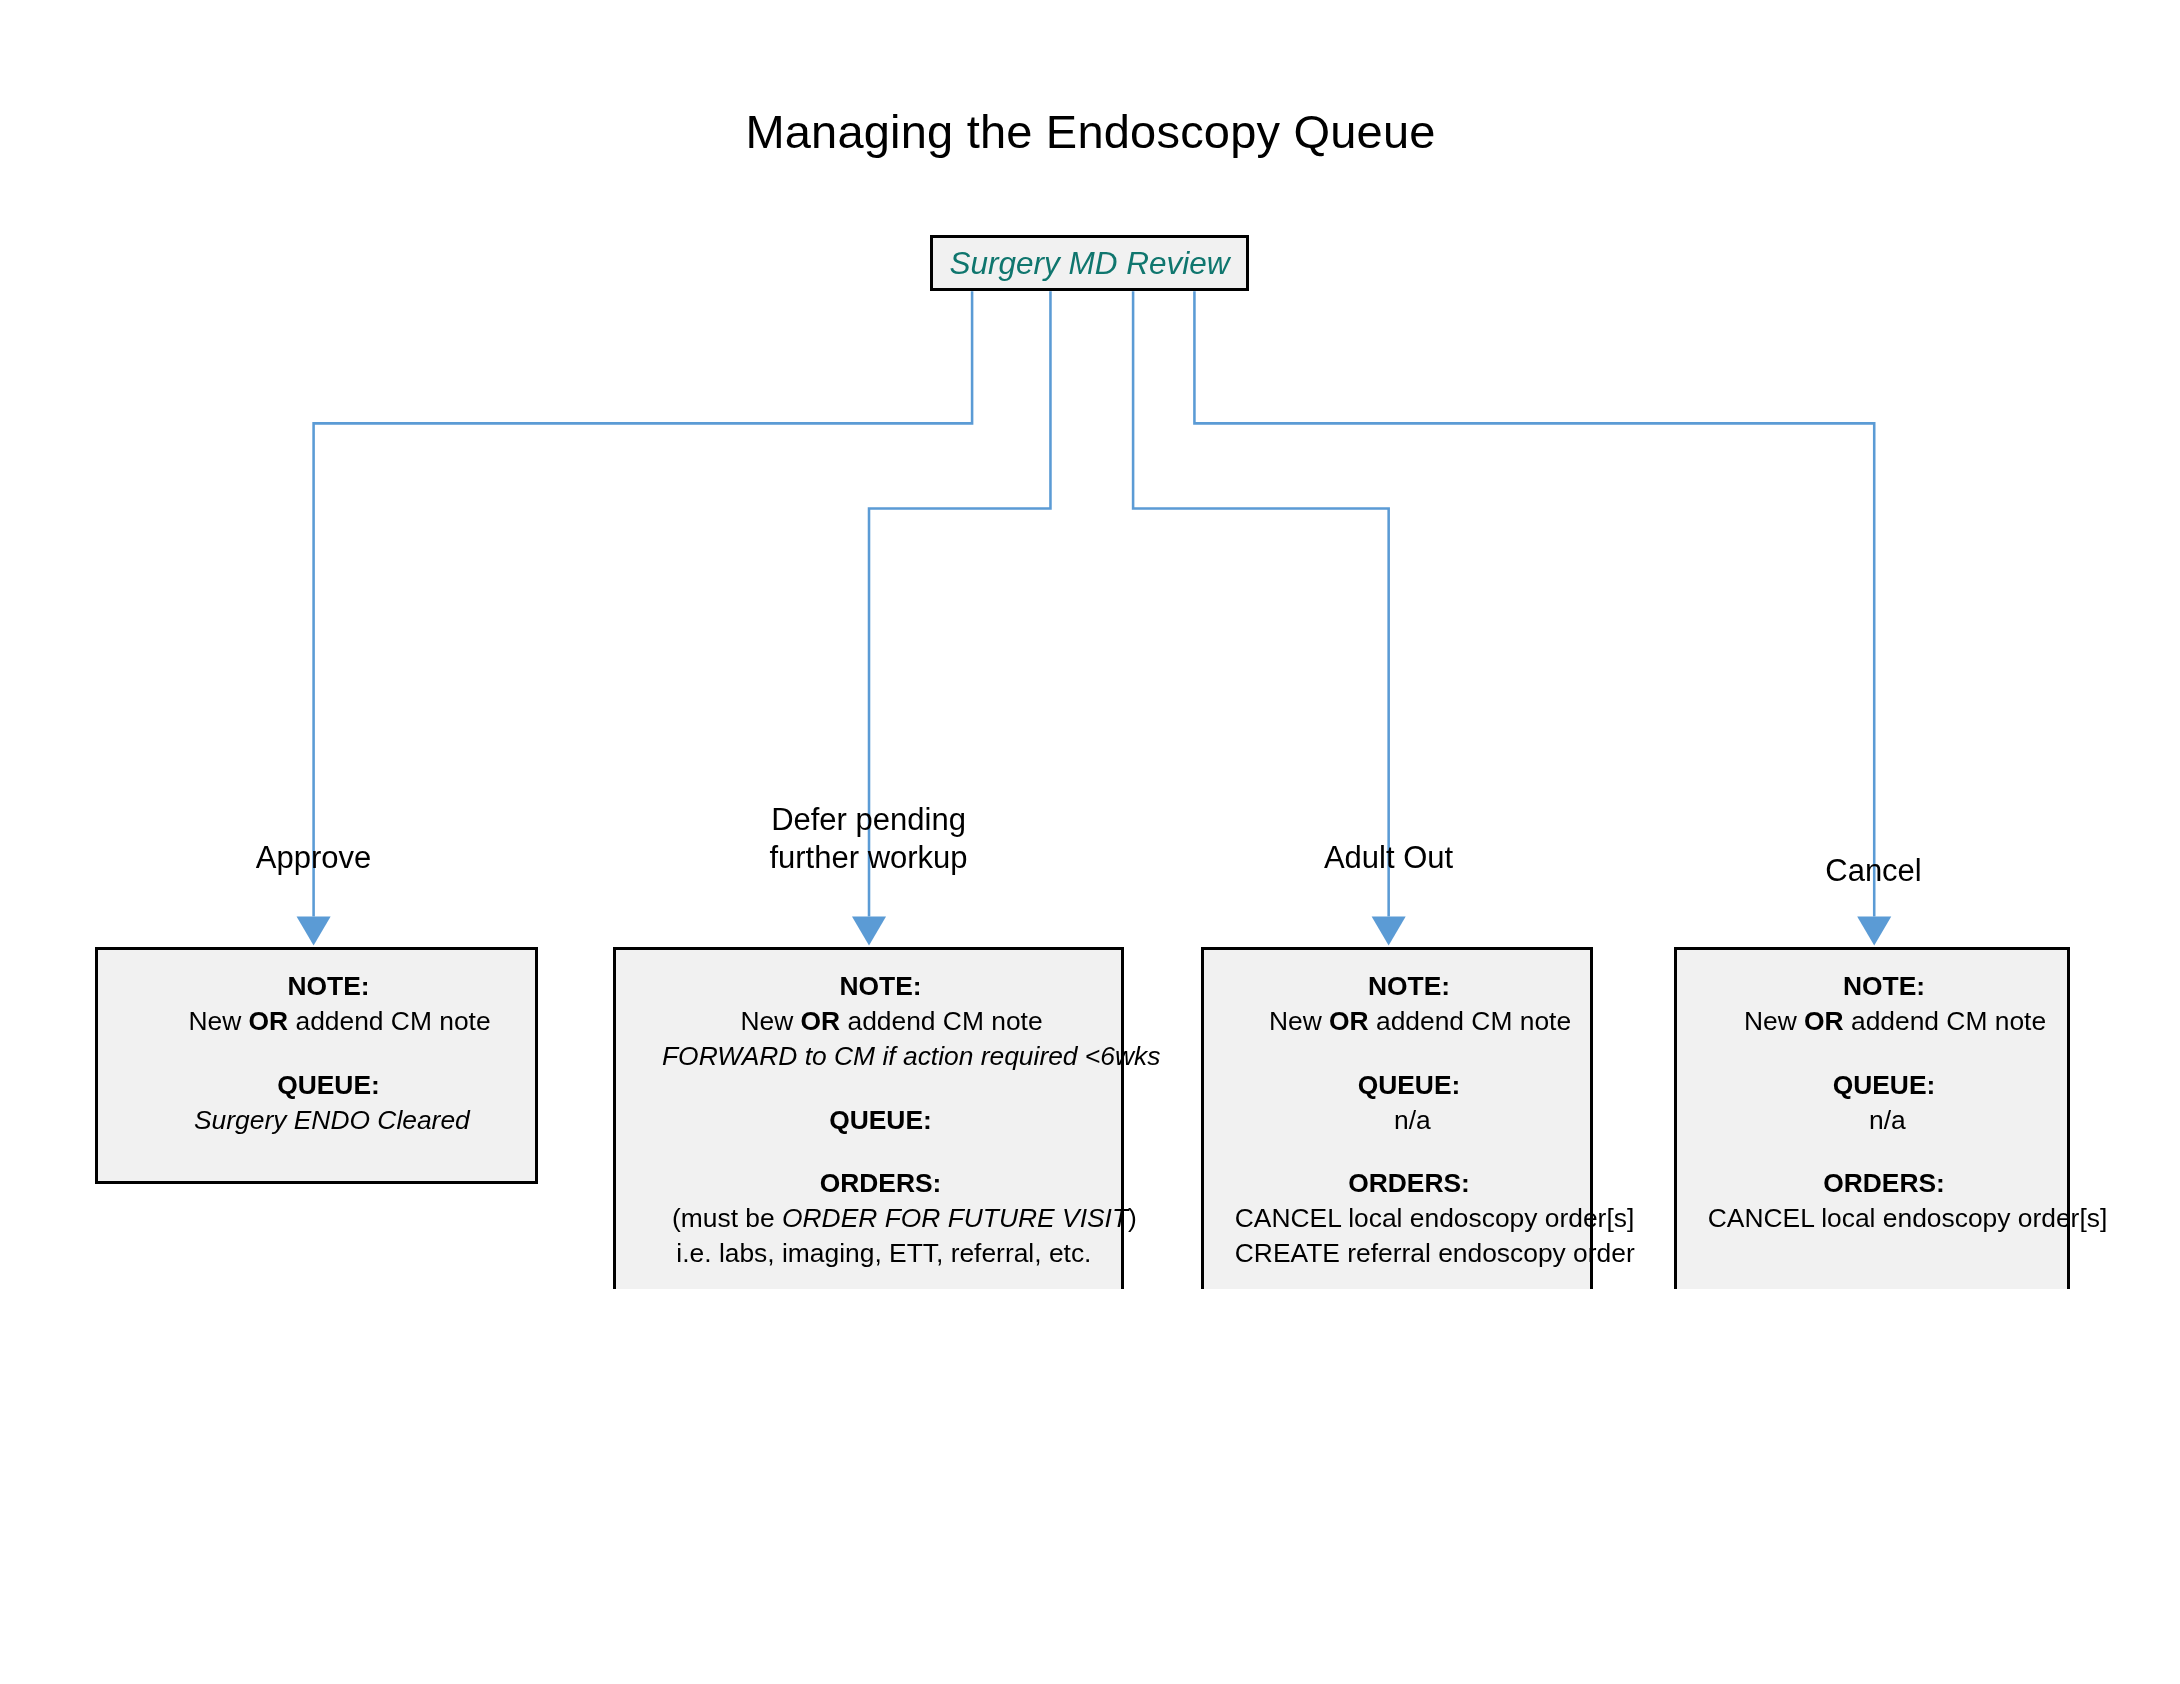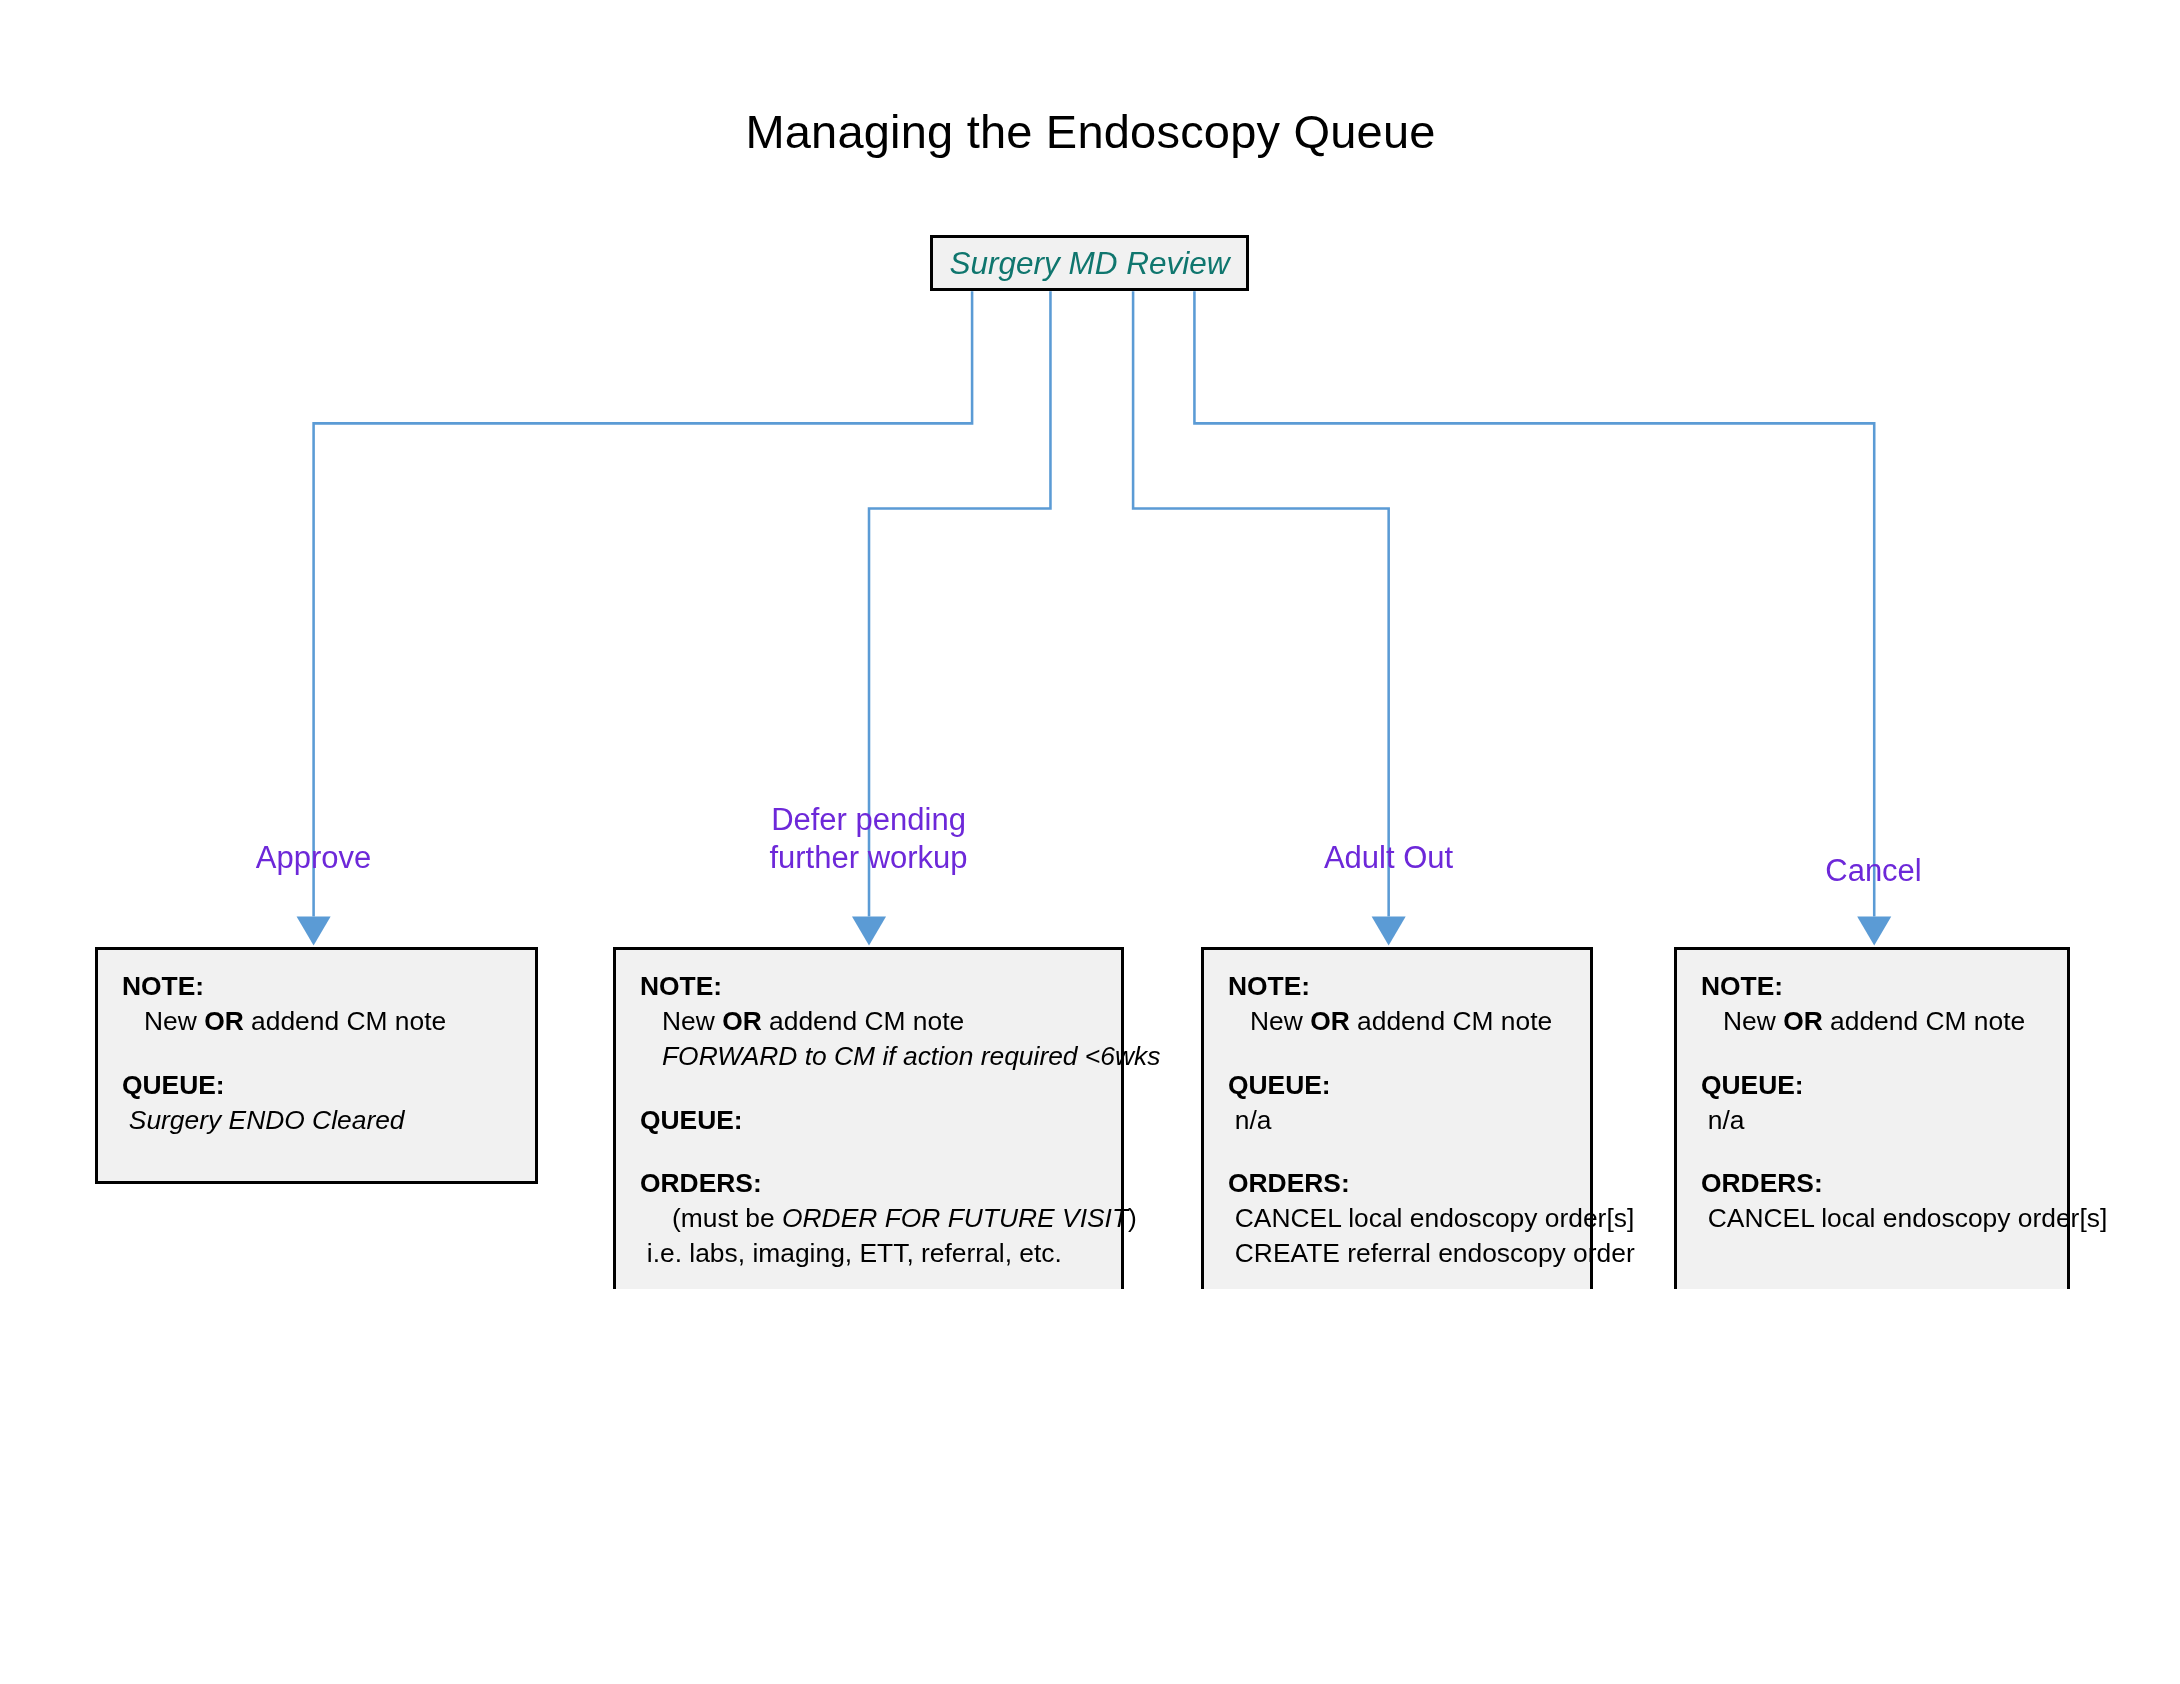--- a/index.html
+++ b/index.html
@@ -63,35 +63,36 @@
     color: #0f766e;
     white-space: nowrap;
   }
 
   
   .branch-label {
     position: absolute;
     text-align: center;
     font-size: 31px;
     font-weight: 400;
-    color: #6d28d9;
+    color: #000000;
     line-height: 1.22;
     white-space: pre-line;
   }
 
   
   .outcome-box {
     position: absolute;
     background: #f1f1f1;
     border: 3.4px solid #000000;
     box-sizing: border-box;
     padding: 19px 0 0 24px;
   }
   .sec {
     margin-bottom: 29px;
+    text-align: center;
   }
   .sec:last-child { margin-bottom: 0; }
   .sec-head {
     font-size: 26.4px;
     font-weight: bold;
     color: #000000;
     line-height: 1.32;
     white-space: nowrap;
   }
   .sec-line {

